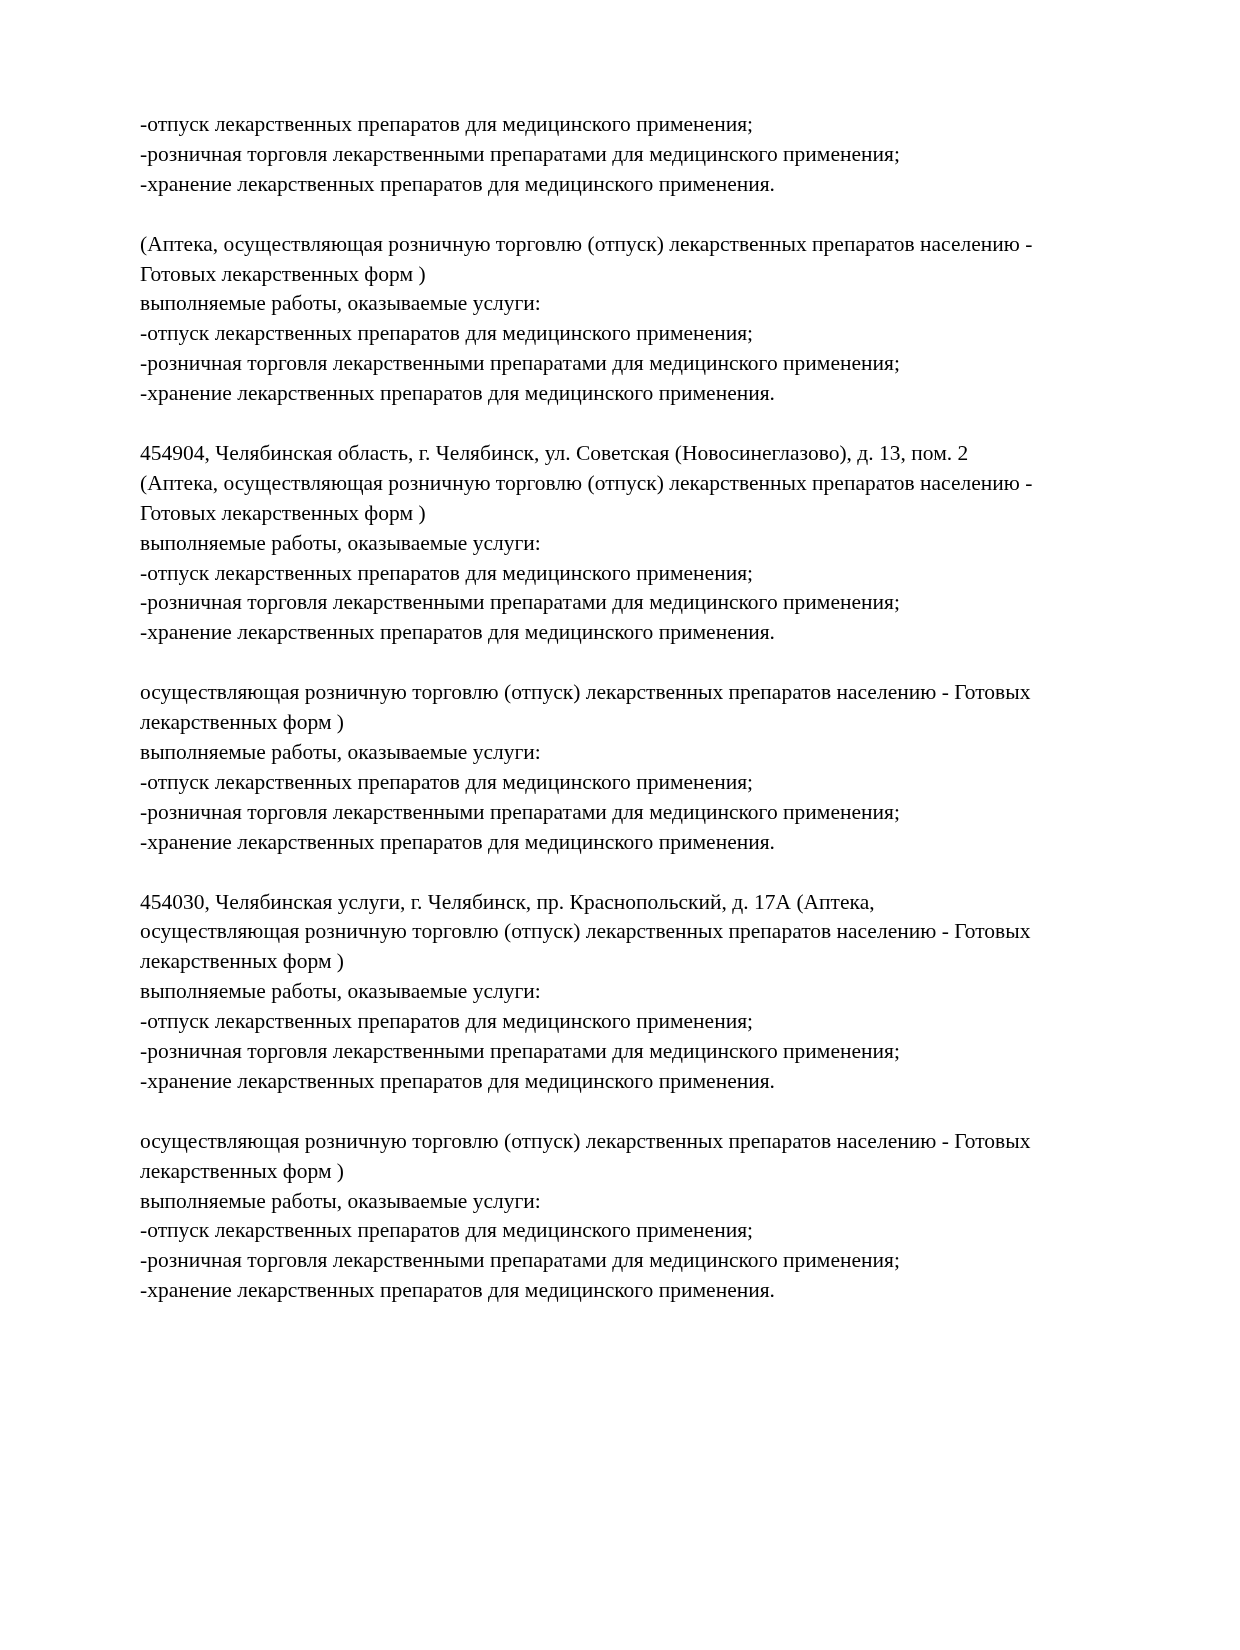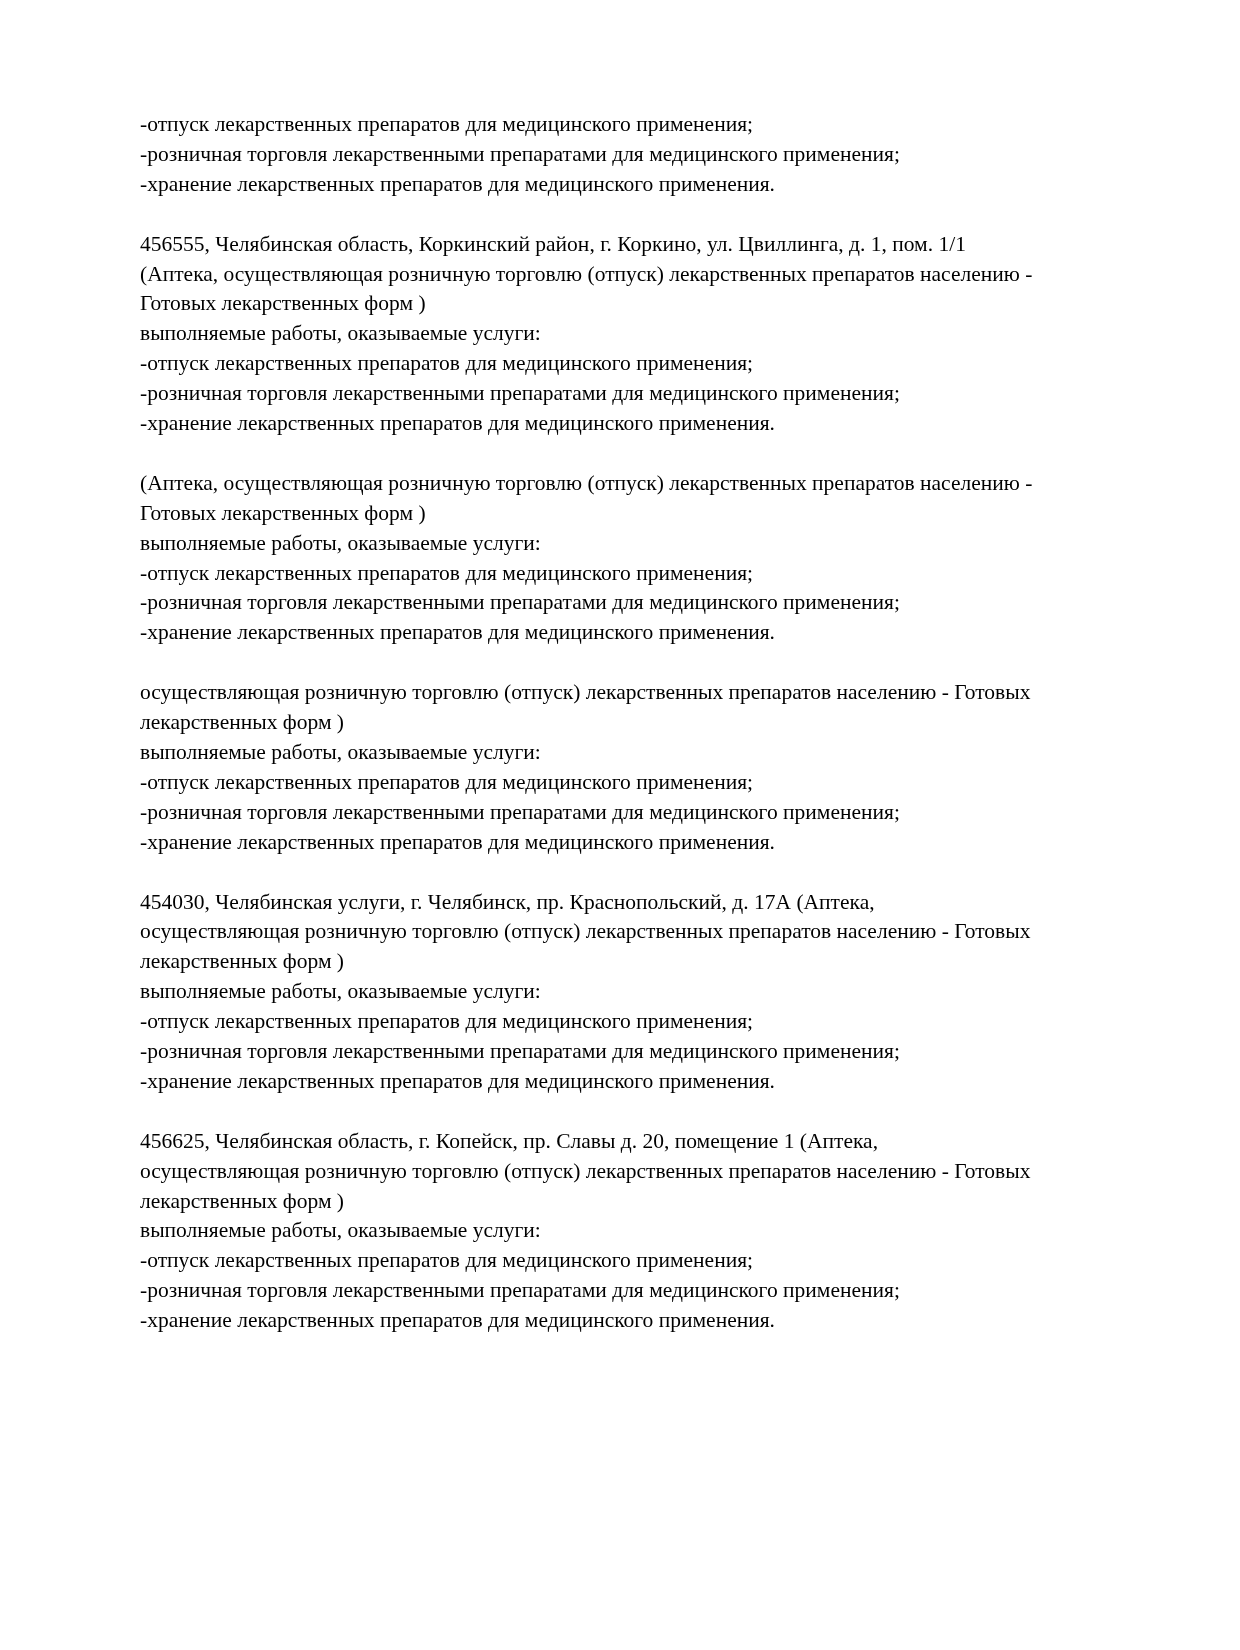--- a/index.html
+++ b/index.html
@@ -38,30 +38,30 @@
 <div class="page">
   <div class="content">
 
     <section class="entry-continuation">
       <div class="line">-отпуск лекарственных препаратов для медицинского применения;</div>
       <div class="line">-розничная торговля лекарственными препаратами для медицинского применения;</div>
       <div class="line">-хранение лекарственных препаратов для медицинского применения.</div>
     </section>
 
     <section class="entry">
-      <div class="line">456555, Челябинская область, Коркинский район, г. Коркино, ул. Цвиллинга, д. 1, пом. 1/1</div>
       <div class="line">(Аптека, осуществляющая розничную торговлю (отпуск) лекарственных препаратов населению -</div>
       <div class="line">Готовых лекарственных форм )</div>
       <div class="line">выполняемые работы, оказываемые услуги:</div>
       <div class="line">-отпуск лекарственных препаратов для медицинского применения;</div>
       <div class="line">-розничная торговля лекарственными препаратами для медицинского применения;</div>
       <div class="line">-хранение лекарственных препаратов для медицинского применения.</div>
     </section>
 
     <section class="entry">
+      <div class="line">454904, Челябинская область, г. Челябинск, ул. Советская (Новосинеглазово), д. 13, пом. 2</div>
       <div class="line">(Аптека, осуществляющая розничную торговлю (отпуск) лекарственных препаратов населению -</div>
       <div class="line">Готовых лекарственных форм )</div>
       <div class="line">выполняемые работы, оказываемые услуги:</div>
       <div class="line">-отпуск лекарственных препаратов для медицинского применения;</div>
       <div class="line">-розничная торговля лекарственными препаратами для медицинского применения;</div>
       <div class="line">-хранение лекарственных препаратов для медицинского применения.</div>
     </section>
 
     <section class="entry">
       <div class="line">осуществляющая розничную торговлю (отпуск) лекарственных препаратов населению - Готовых</div>
@@ -76,21 +76,20 @@
       <div class="line">454030, Челябинская услуги, г. Челябинск, пр. Краснопольский, д. 17А (Аптека,</div>
       <div class="line">осуществляющая розничную торговлю (отпуск) лекарственных препаратов населению - Готовых</div>
       <div class="line">лекарственных форм )</div>
       <div class="line">выполняемые работы, оказываемые услуги:</div>
       <div class="line">-отпуск лекарственных препаратов для медицинского применения;</div>
       <div class="line">-розничная торговля лекарственными препаратами для медицинского применения;</div>
       <div class="line">-хранение лекарственных препаратов для медицинского применения.</div>
     </section>
 
     <section class="entry">
-      <div class="line">456625, Челябинская область, г. Копейск, пр. Славы д. 20, помещение 1 (Аптека,</div>
       <div class="line">осуществляющая розничную торговлю (отпуск) лекарственных препаратов населению - Готовых</div>
       <div class="line">лекарственных форм )</div>
       <div class="line">выполняемые работы, оказываемые услуги:</div>
       <div class="line">-отпуск лекарственных препаратов для медицинского применения;</div>
       <div class="line">-розничная торговля лекарственными препаратами для медицинского применения;</div>
       <div class="line">-хранение лекарственных препаратов для медицинского применения.</div>
     </section>
 
   </div>
 </div>

